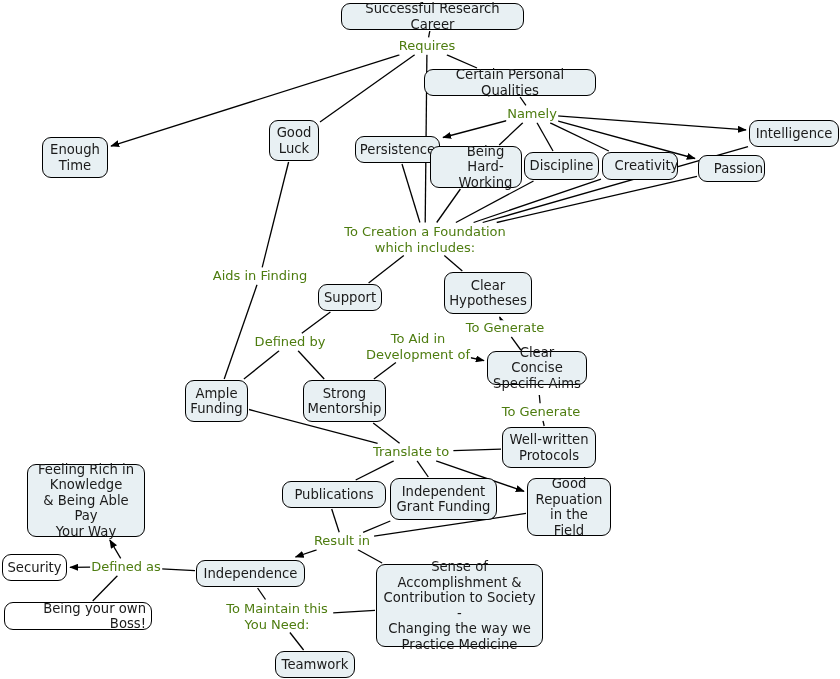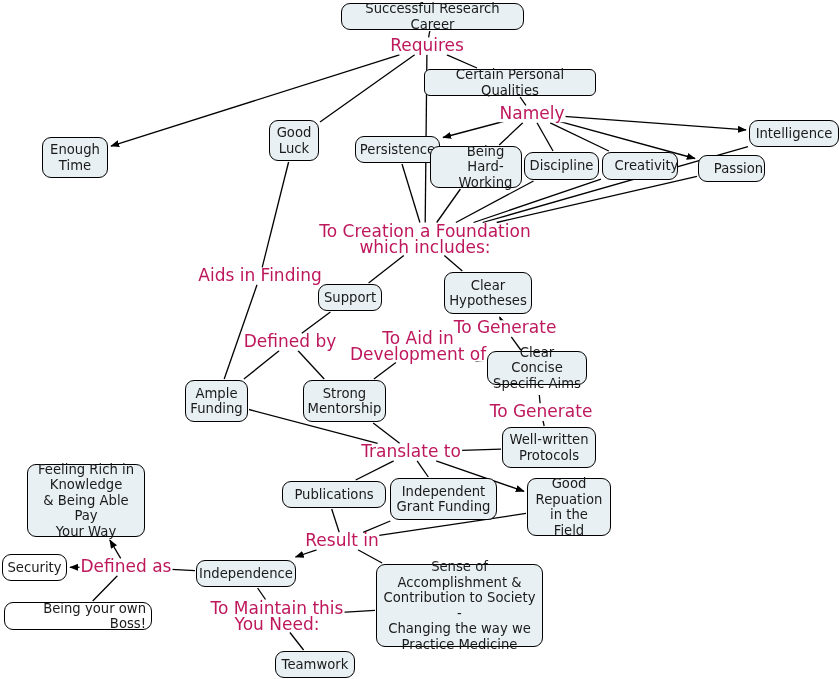--- a/index.html
+++ b/index.html
@@ -37,22 +37,22 @@
     line-height: 15.5px;
     white-space: pre-line;
     padding: 2px 5px;
     z-index: 3;
   }
   .node.plain {
     background: #ffffff;
   }
   .link-label {
     position: absolute;
-    color: #be185d;
-    font-size: 17px;
+    color: #4d7c0f;
+    font-size: 13px;
     line-height: 15.5px;
     text-align: center;
     white-space: pre-line;
     background: #ffffff;
     padding: 0 1px;
     z-index: 2;
     transform: translate(-50%, -50%);
   }
 </style>
 </head>
@@ -112,21 +112,21 @@
         <line x1="90.5" y1="567.2" x2="70.0" y2="567.3" stroke="#000000" stroke-width="1.3" marker-end="url(#arrowhead)"></line>
         <line x1="120.7" y1="558.3" x2="109.8" y2="540.0" stroke="#000000" stroke-width="1.3" marker-end="url(#arrowhead)"></line>
         <line x1="117.4" y1="575.8" x2="92.7" y2="601.0" stroke="#000000" stroke-width="1.3"></line>
         <line x1="257.6" y1="588.0" x2="265.5" y2="599.5" stroke="#000000" stroke-width="1.3"></line>
         <line x1="333.2" y1="612.8" x2="375.0" y2="610.4" stroke="#000000" stroke-width="1.3"></line>
         <line x1="289.9" y1="632.5" x2="303.6" y2="650.0" stroke="#000000" stroke-width="1.3"></line>
       </g>
   </svg>
   <div id="nodes-group">
       <div class="node" style="left: 341px; top: 3px; width: 183px; height: 27px;"><span>Successful Research Career</span></div>
-      <div class="node" style="left: 424px; top: 69px; width: 172px; height: 27px; border-radius: 6px;"><span>Certain Personal Qualities</span></div>
+      <div class="node" style="left: 424px; top: 69px; width: 172px; height: 27px;"><span>Certain Personal Qualities</span></div>
       <div class="node" style="left: 42px; top: 137px; width: 66px; height: 41px;"><span>Enough
 Time</span></div>
       <div class="node" style="left: 269px; top: 120px; width: 50px; height: 41px;"><span>Good
 Luck</span></div>
       <div class="node" style="left: 355px; top: 136px; width: 85px; height: 27px;"><span>Persistence</span></div>
       <div class="node" style="left: 430px; top: 146px; width: 92px; height: 42px; padding-left: 24px;"><span>Being Hard-
 Working</span></div>
       <div class="node" style="left: 524px; top: 152px; width: 75px; height: 28px;"><span>Discipline</span></div>
       <div class="node" style="left: 602px; top: 152px; width: 76px; height: 28px; padding-left: 18px;"><span>Creativity</span></div>
       <div class="node" style="left: 698px; top: 155px; width: 67px; height: 27px; padding-left: 19px;"><span>Passion</span></div>
@@ -147,21 +147,21 @@
 Grant Funding</span></div>
       <div class="node" style="left: 527px; top: 478px; width: 84px; height: 58px;"><span>Good
 Repuation
 in the Field</span></div>
       <div class="node" style="left: 27px; top: 464px; width: 118px; height: 73px;"><span>Feeling Rich in
 Knowledge
 &amp; Being Able Pay
 Your Way</span></div>
       <div class="node plain" style="left: 2px; top: 554px; width: 65px; height: 27px;"><span>Security</span></div>
       <div class="node plain" style="left: 4px; top: 602px; width: 148px; height: 28px; text-align: right;"><span>Being your own Boss!</span></div>
-      <div class="node" style="left: 196px; top: 560px; width: 100px; height: 27px;"><span>Independence</span></div>
+      <div class="node" style="left: 196px; top: 560px; width: 109px; height: 27px;"><span>Independence</span></div>
       <div class="node" style="left: 376px; top: 564px; width: 167px; height: 83px;"><span>Sense of
 Accomplishment &amp;
 Contribution to Society -
 Changing the way we
 Practice Medicine</span></div>
       <div class="node" style="left: 275px; top: 651px; width: 80px; height: 27px;"><span>Teamwork</span></div>
     </div>
   <div id="labels-group">
       <div class="link-label" style="left: 427px; top: 46px;">Requires</div>
       <div class="link-label" style="left: 532px; top: 114px;">Namely</div>

